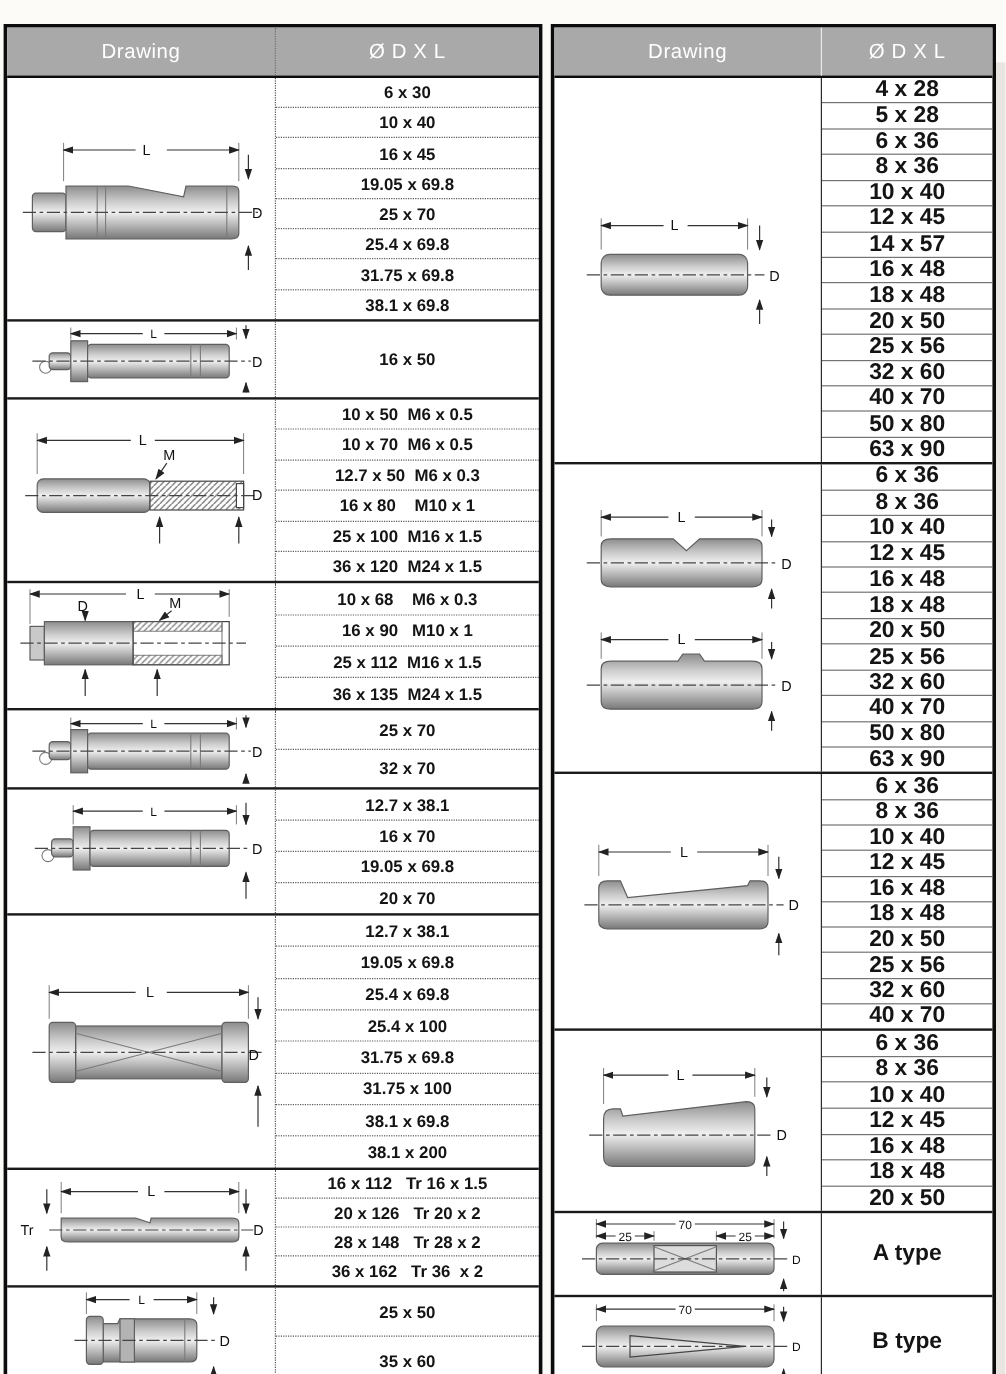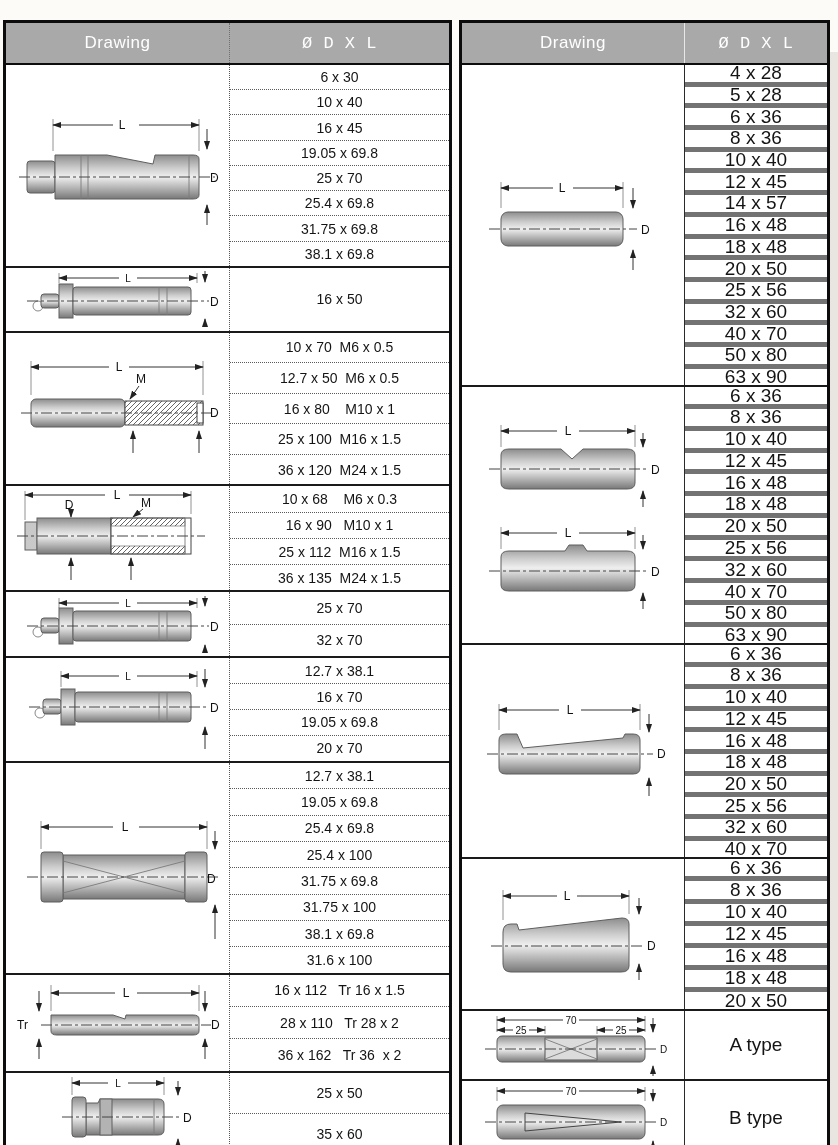--- a/index.html
+++ b/index.html
@@ -23,38 +23,38 @@
   .tbl.right{left:459px;width:371px;}
   .tbl-header{
     flex:none;height:40px;display:flex;align-items:stretch;
     background:var(--header-bg,#a9a9a9);
     border-bottom:2px solid #0c0c0c;
   }
   .hc{display:flex;align-items:center;justify-content:center;
       color:#fff;font-size:17px;letter-spacing:.5px;box-sizing:border-box;}
   .left .hc-draw{width:224px;border-right:1px dotted #6e6e6e;}
   .right .hc-draw{width:223px;border-right:1px solid #e8e8e8;}
-  .hc-dims{flex:1;font-family:Liberation Mono, monospace;}
+  .hc-dims{flex:1;}
   .group{display:flex;align-items:stretch;box-sizing:border-box;min-height:0;}
   .group + .group{border-top:2px solid #1a1a1a;}
   .gcell-draw{
     display:flex;flex-direction:column;align-items:center;justify-content:center;
     gap:8px;box-sizing:border-box;min-height:0;
   }
   .left .gcell-draw{width:224px;border-right:1px dotted #555;}
   .right .gcell-draw{width:223px;border-right:1px solid #2a2a2a;}
-  .gcell-rows{flex:1;display:flex;flex-direction:column;min-width:0;}
+  .gcell-rows{flex:1;display:flex;flex-direction:column;min-width:0;font-weight:bold;}
   .row{
     flex:1;display:flex;align-items:center;justify-content:center;
     color:#141414;white-space:pre;min-height:0;
   }
   .left .row{font-size:14px;}
   .right .row{font-size:19px;}
   .left .row + .row{border-top:1px dotted #5a5a5a;}
-  .right .row + .row{border-top:5px solid #737373;}
+  .right .row + .row{border-top:1px solid #737373;}
   
   svg.draw{display:block;}
   .s{fill:url(#gpin);stroke:#5f5f5f;stroke-width:1;}
   .sf{fill:#c9c9c9;stroke:#5f5f5f;stroke-width:1;}
   .cl{stroke:#444;stroke-width:1;stroke-dasharray:11 3 3 3;fill:none;}
   .dim{stroke:#333;stroke-width:1;fill:none;}
   .ext{stroke:#777;stroke-width:.8;fill:none;}
   .thin{stroke:#7a7a7a;stroke-width:.9;fill:none;}
   .lab{font:12px "Liberation Sans",sans-serif;fill:#111;}
   .lab10{font:10px "Liberation Sans",sans-serif;fill:#111;}
@@ -158,22 +158,23 @@
         <rect x="112" y="46" width="78" height="24" fill="#fff" stroke="#444" stroke-width="1"></rect>
         <rect x="112" y="46" width="78" height="24" fill="url(#hat)"></rect>
         <rect x="184" y="48" width="6" height="20" fill="#fff" stroke="#444" stroke-width="1"></rect>
         <line class="cl" x1="8" y1="58" x2="202" y2="58"></line>
         <line class="dim" x1="120" y1="98" x2="120" y2="76" marker-end="url(#ar)"></line>
         <line class="dim" x1="186" y1="98" x2="186" y2="76" marker-end="url(#ar)"></line>
         <text class="lab" x="197" y="62">D</text>
       </svg>
     </div>
     <div class="gcell-rows">
+        <div class="row">10 x 50  M6 x 0.5</div>
         <div class="row">10 x 70  M6 x 0.5</div>
-        <div class="row">12.7 x 50  M6 x 0.5</div>
+        <div class="row">12.7 x 50  M6 x 0.3</div>
         <div class="row">16 x 80    M10 x 1</div>
         <div class="row">25 x 100  M16 x 1.5</div>
         <div class="row">36 x 120  M24 x 1.5</div>
       </div>
   </div>
 
   <div class="group" style="flex:106 0 0">
     <div class="gcell-draw">
       <svg class="draw" width="210" height="100" viewBox="0 0 210 100">
         <line class="ext" x1="12" y1="32" x2="12" y2="3"></line>
@@ -278,21 +279,21 @@
       </svg>
     </div>
     <div class="gcell-rows">
         <div class="row">12.7 x 38.1</div>
         <div class="row">19.05 x 69.8</div>
         <div class="row">25.4 x 69.8</div>
         <div class="row">25.4 x 100</div>
         <div class="row">31.75 x 69.8</div>
         <div class="row">31.75 x 100</div>
         <div class="row">38.1 x 69.8</div>
-        <div class="row">31.6 x 100</div>
+        <div class="row">38.1 x 200</div>
       </div>
   </div>
 
   <div class="group" style="flex:98 0 0">
     <div class="gcell-draw">
       <svg class="draw" width="214" height="88" viewBox="0 0 214 88">
         <line class="ext" x1="40" y1="32" x2="40" y2="6"></line>
           <line class="ext" x1="188" y1="32" x2="188" y2="6"></line>
         <line class="dim" x1="40" y1="14" x2="104" y2="14" marker-start="url(#ar)"></line>
           <line class="dim" x1="126" y1="14" x2="188" y2="14" marker-end="url(#ar)"></line>
@@ -302,21 +303,22 @@
         <text class="lab" x="6" y="50">Tr</text>
         <line class="dim" x1="28" y1="12" x2="28" y2="32" marker-end="url(#ar)"></line>
         <line class="dim" x1="28" y1="80" x2="28" y2="60" marker-end="url(#ar)"></line>
         <line class="dim" x1="194" y1="12" x2="194" y2="32" marker-end="url(#ar)"></line>
         <line class="dim" x1="194" y1="80" x2="194" y2="60" marker-end="url(#ar)"></line>
         <text class="lab" x="200" y="50">D</text>
       </svg>
     </div>
     <div class="gcell-rows">
         <div class="row">16 x 112   Tr 16 x 1.5</div>
-        <div class="row">28 x 110   Tr 28 x 2</div>
+        <div class="row">20 x 126   Tr 20 x 2</div>
+        <div class="row">28 x 148   Tr 28 x 2</div>
         <div class="row">36 x 162   Tr 36  x 2</div>
       </div>
   </div>
 
   <div class="group" style="flex:83 0 0">
     <div class="gcell-draw">
       <svg class="draw" width="160" height="80" viewBox="0 0 160 80">
         <line class="ext" x1="34" y1="22" x2="34" y2="4"></line>
           <line class="ext" x1="126" y1="22" x2="126" y2="4"></line>
         <line class="dim" x1="34" y1="10" x2="70" y2="10" marker-start="url(#ar)"></line>

